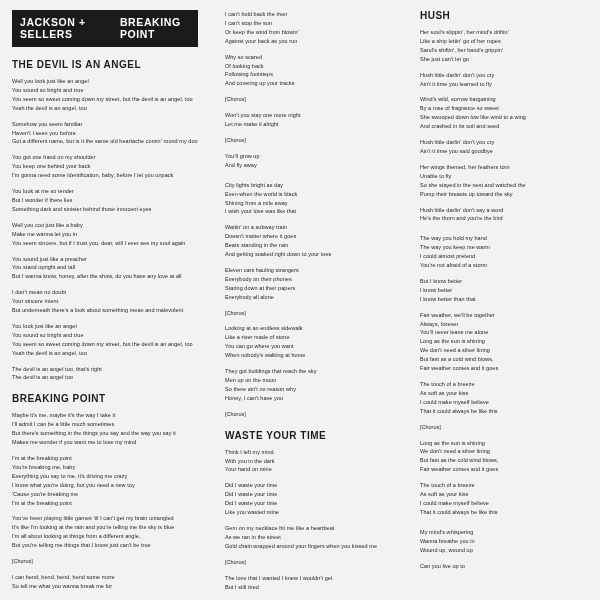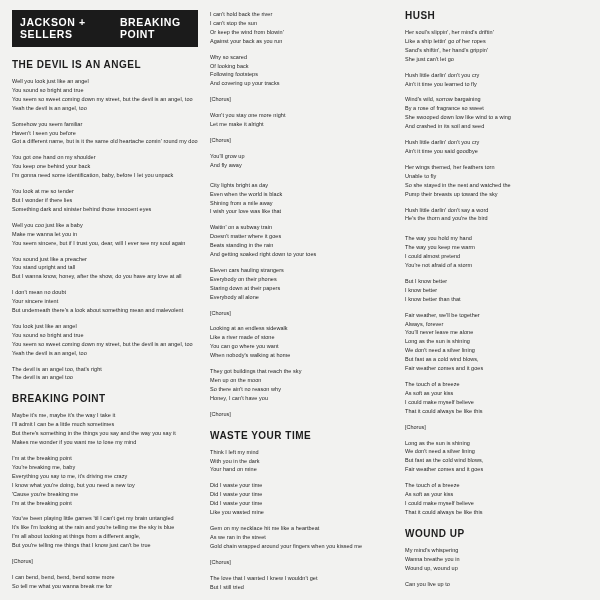--- a/index.html
+++ b/index.html
@@ -8,21 +8,21 @@
     width: 600px; height: 600px;
     background: #f2f2f0;
     font-family: "Liberation Sans", sans-serif;
     color: #1d1d1d;
   }
   #sheet {
     width: 600px; height: 600px;
     background: #f2f2f0;
     padding: 10px 12px 8px 12px;
     display: flex;
-    gap: 12px;
+    gap: 27px;
     overflow: hidden;
   }
   .col {
     width: 186px;
     display: flex;
     flex-direction: column;
   }
   .col-inner { width: 100%; }
 
   .title-bar {
@@ -331,21 +331,20 @@
             <span class="line">Fair weather comes and it goes</span>
           </div>
           <div class="stanza">
             <span class="line">The touch of a breeze</span>
             <span class="line">As soft as your kiss</span>
             <span class="line">I could make myself believe</span>
             <span class="line">That it could always be like this</span>
           </div>
         </div>
         <div class="song">
-          <div class="song-title">WOUND UP</div>
           <div class="stanza">
             <span class="line">My mind's whispering</span>
             <span class="line">Wanna breathe you in</span>
             <span class="line">Wound up, wound up</span>
           </div>
           <div class="stanza">
             <span class="line">Can you live up to</span>
           </div>
         </div>
       </div>

